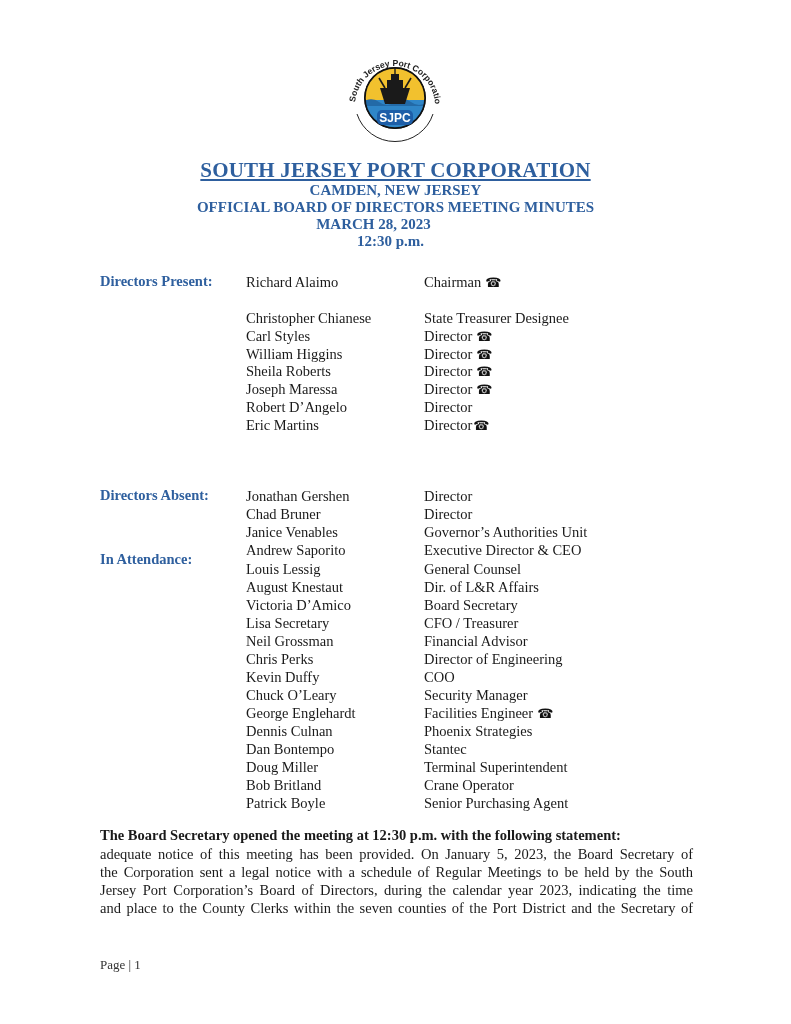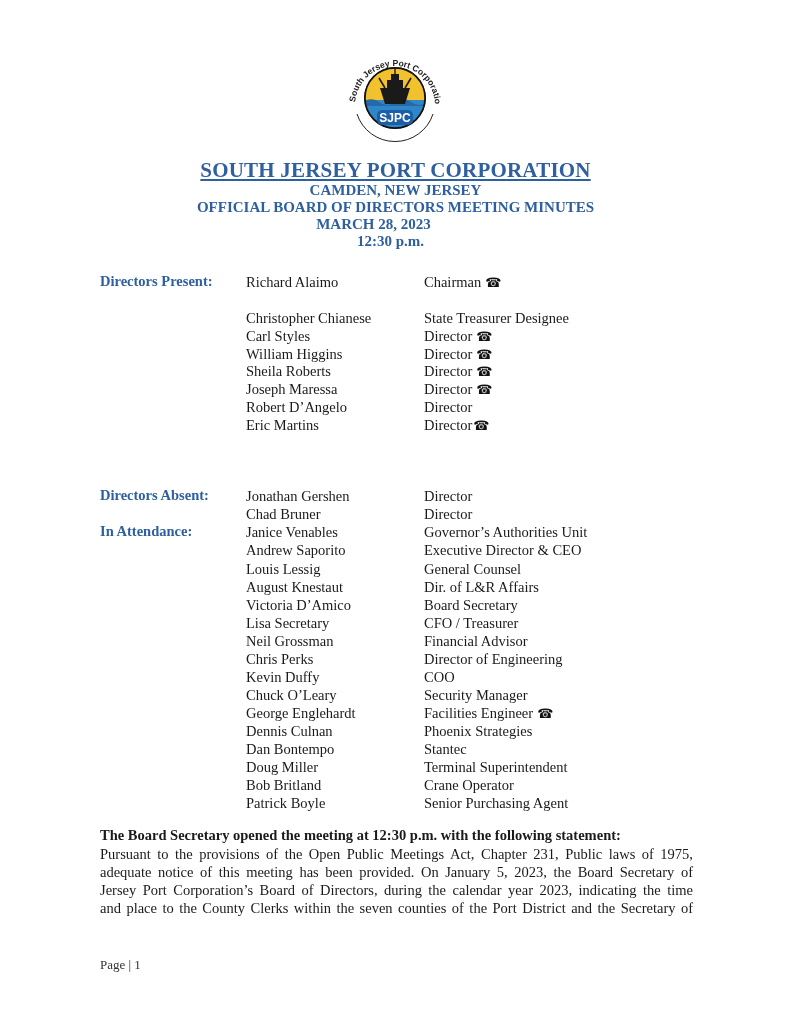--- a/index.html
+++ b/index.html
@@ -108,21 +108,21 @@
   <div class="section-label" style="top:487px;">Directors Absent:</div>
   <div class="row" style="top:487px;">
     <span class="name">Jonathan Gershen</span>
     <span class="role">Director</span>
   </div>
   <div class="row" style="top:505px;">
     <span class="name">Chad Bruner</span>
     <span class="role">Director</span>
   </div>
 
-  <div class="section-label" style="top:523px;">In Attendance:</div>
+  <div class="section-label" style="top:551px;">In Attendance:</div>
   <div class="row" style="top:523px;">
     <span class="name">Janice Venables</span>
     <span class="role">Governor’s Authorities Unit</span>
   </div>
   <div class="row" style="top:541px;">
     <span class="name">Andrew Saporito</span>
     <span class="role">Executive Director &amp; CEO</span>
   </div>
   <div class="row" style="top:560px;">
     <span class="name">Louis Lessig</span>
@@ -177,19 +177,19 @@
     <span class="role">Crane Operator</span>
   </div>
   <div class="row" style="top:794px;">
     <span class="name">Patrick Boyle</span>
     <span class="role">Senior Purchasing Agent</span>
   </div>
 </div>
 
 <div class="para-head">The Board Secretary opened the meeting at 12:30 p.m. with the following statement:</div>
 <div class="para">
-  <span class="line">Pursuant to the provisions of the Open Public Meetings Act, Chapter 231, Public laws of 1975,</span>
   <span class="line">adequate notice of this meeting has been provided.  On January 5, 2023, the Board Secretary of</span>
+  <span class="line">the Corporation sent a legal notice with a schedule of Regular Meetings to be held by the South</span>
   <span class="line">Jersey Port Corporation’s Board of Directors, during the calendar year 2023, indicating the time</span>
   <span class="line">and place to the County Clerks within the seven counties of the Port District and the Secretary of</span>
 </div>
 
 <div class="footer">Page | 1</div>
 
 </body></html>

